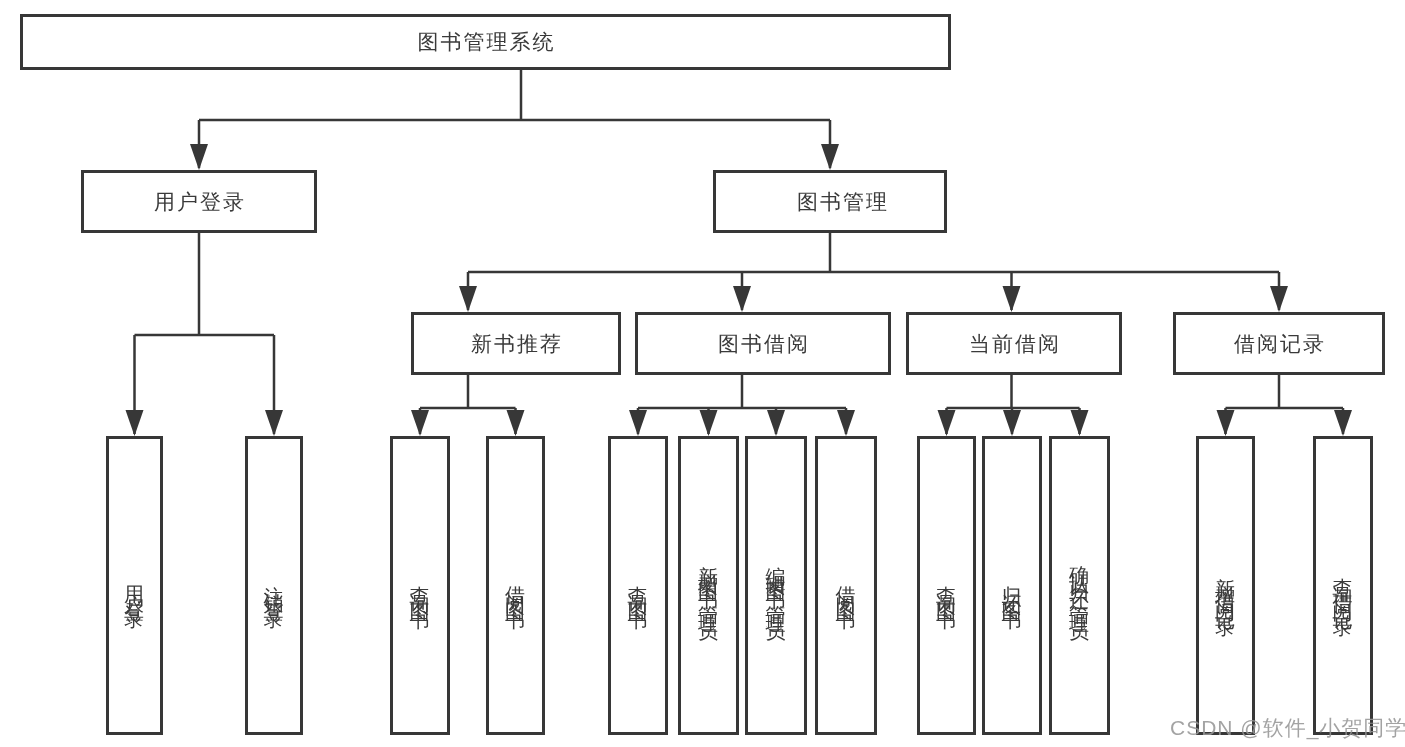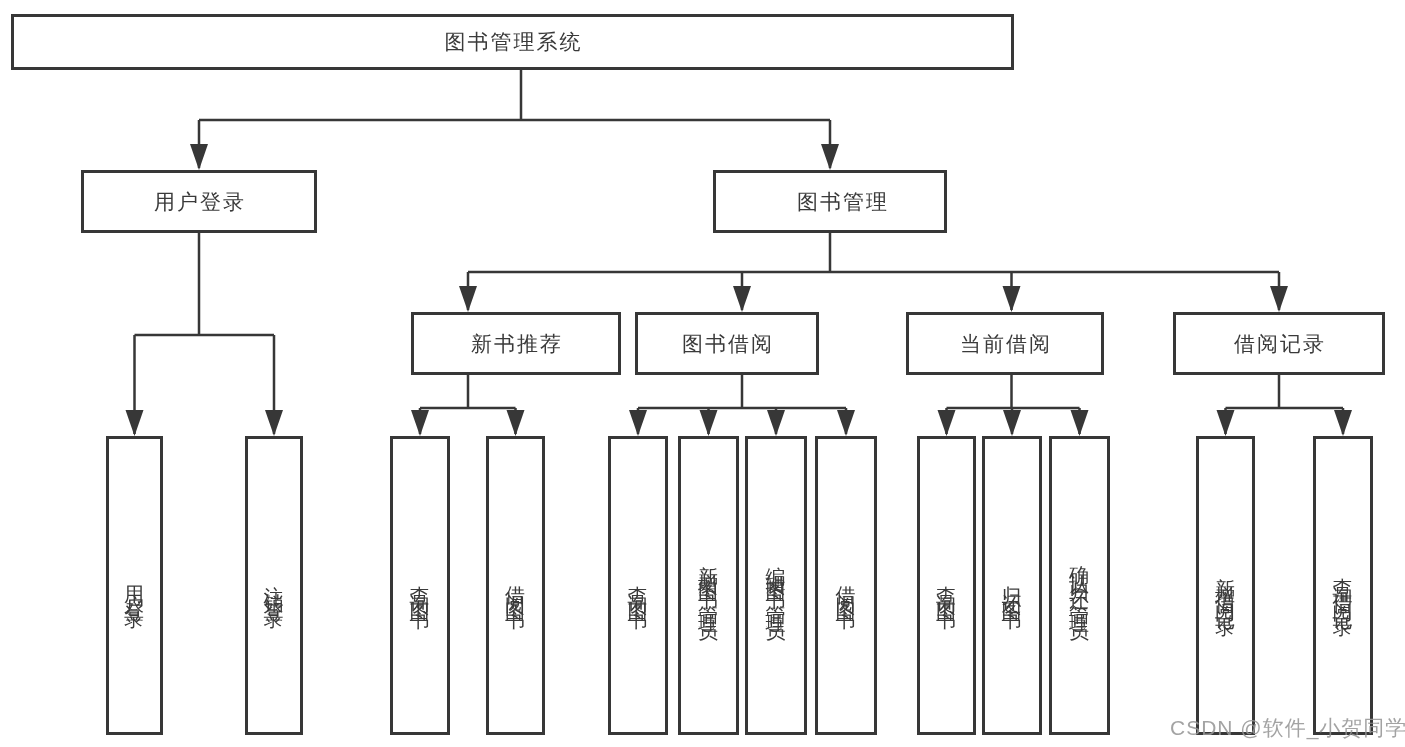--- a/index.html
+++ b/index.html
@@ -84,28 +84,28 @@
       <polygon points="767,410 785,410 776,436"></polygon>
       <polygon points="837,410 855,410 846,436"></polygon>
       <polygon points="937.5,410 955.5,410 946.5,436"></polygon>
       <polygon points="1003,410 1021,410 1012,436"></polygon>
       <polygon points="1070.5,410 1088.5,410 1079.5,436"></polygon>
       <polygon points="1216.5,410 1234.5,410 1225.5,436"></polygon>
       <polygon points="1334,410 1352,410 1343,436"></polygon>
     </g>
   </svg>
 
-  <div class="node hbox" style="left:11px; top:14px; width:1003px; height:56px;">图书管理系统</div>
+  <div class="node hbox" style="left:20px; top:14px; width:931px; height:56px;">图书管理系统</div>
 
   <div class="node hbox" style="left:81px; top:170px; width:236px; height:63px;">用户登录</div>
   <div class="node hbox" style="left:713px; top:170px; width:234px; height:63px;padding-left:24px;">图书管理</div>
 
   <div class="node hbox" style="left:363px; top:312px; width:210px; height:63px;margin-left:48px;">新书推荐</div>
-  <div class="node hbox" style="left:635px; top:312px; width:184px; height:63px;">图书借阅</div>
-  <div class="node hbox" style="left:906px; top:312px; width:198px; height:63px;">当前借阅</div>
+  <div class="node hbox" style="left:635px; top:312px; width:256px; height:63px;">图书借阅</div>
+  <div class="node hbox" style="left:906px; top:312px; width:216px; height:63px;">当前借阅</div>
   <div class="node hbox" style="left:1173px; top:312px; width:212px; height:63px;">借阅记录</div>
 
   <div class="node vbox" style="left:106px; top:436px; width:57px; height:299px;">用户登录</div>
   <div class="node vbox" style="left:245px; top:436px; width:58px; height:299px;">注销登录</div>
 
   <div class="node vbox" style="left:390px; top:436px; width:60px; height:299px;">查询图书</div>
   <div class="node vbox" style="left:486px; top:436px; width:59px; height:299px;">借阅图书</div>
 
   <div class="node vbox" style="left:608px; top:436px; width:60px; height:299px;">查询图书</div>
   <div class="node vbox" style="left:678px; top:436px; width:61px; height:299px;">新增图书（管理员）</div>

